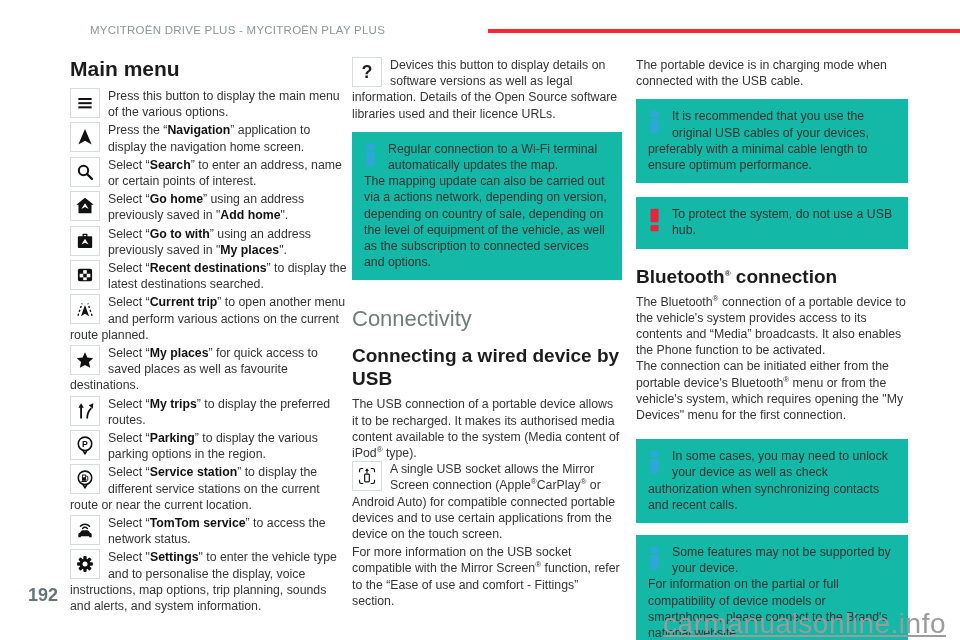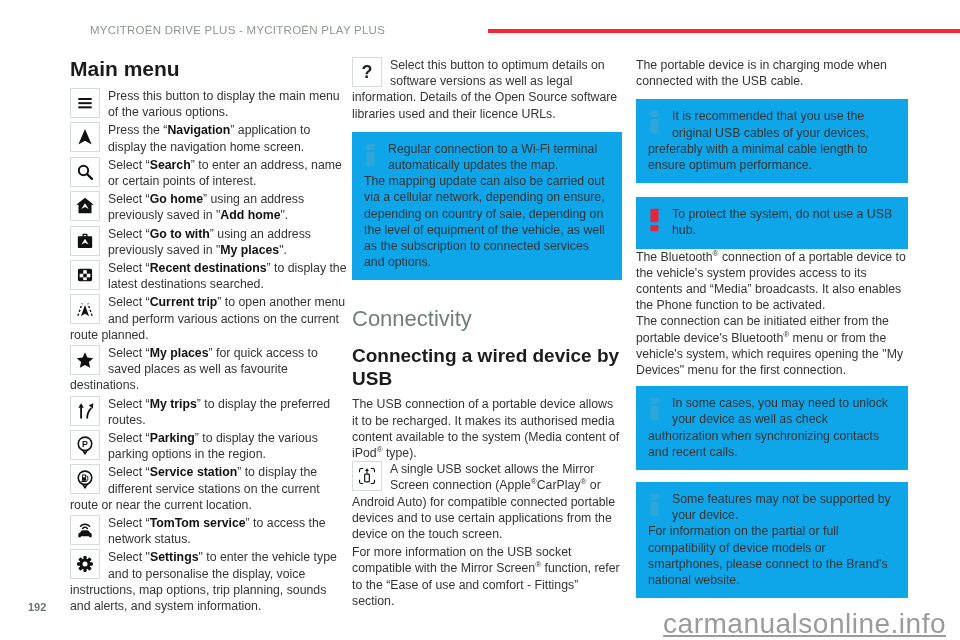--- a/index.html
+++ b/index.html
@@ -22,30 +22,30 @@
   .col-right{left:636px;width:272px;}
   .main-menu-h{font-size:21px;line-height:24px;font-weight:bold;color:#1c1c1c;margin:0 0 7px 0;}
   .menu-item{clear:left;margin:0 0 2px 0;}
   .item-icon{
     float:left;width:28px;height:28px;border:1px solid #d6dbdb;background:#fff;
     margin:0 8px 0 0;display:flex;align-items:center;justify-content:center;
   }
   .item-icon svg{display:block;}
   .qmark{font-size:18px;font-weight:bold;color:#222;line-height:1;}
   .note{
-    background:#0ea5e9;padding:9px 10px 10px 12px;margin:0;
+    background:#14b8a6;padding:9px 10px 10px 12px;margin:0;
   }
   .note-icon{float:left;width:9px;height:24px;margin:2px 13px 0 2px;}
   .section-h{font-size:22px;line-height:26px;font-weight:400;color:#6e7f7b;margin:26px 0 12px 0;}
   .sub-h{font-size:19px;line-height:23px;font-weight:bold;color:#1c1c1c;margin:0 0 6px 0;}
   .para{margin:0;}
-  .mt8{margin-top:8px;} .mt10{margin-top:10px;} .mt12{margin-top:12px;} .mt14{margin-top:14px;} .mt16{margin-top:16px;}
+  .mt8{margin-top:16px;} .mt10{margin-top:10px;} .mt12{margin-top:12px;} .mt14{margin-top:14px;} .mt16{margin-top:16px;}
   .page-number{
-    position:absolute;left:28px;bottom:25px;
-    font-size:11px;font-weight:bold;color:#67757a;
+    position:absolute;left:28px;bottom:37px;
+    font-size:18px;font-weight:bold;color:#67757a;
   }
   .watermark{
     position:absolute;right:14px;bottom:8px;
     font-size:28px;color:#9b9b9b;letter-spacing:.5px;text-decoration:underline;
   }
 </style>
 </head>
 <body>
 
 <div class="page-header-title">MYCITROËN DRIVE PLUS - MYCITROËN PLAY PLUS</div>
@@ -199,29 +199,29 @@
           </svg>
         </span><span class="item-text">Select "<b>Settings</b>" to enter the vehicle type and to personalise the display, voice instructions, map options, trip planning, sounds and alerts, and system information.</span>
   </div>
 </div>
 </div>
 
 <div class="col col-mid">
   <div class="menu-item">
     <span class="item-icon">
         <span class="qmark">?</span>
-      </span><span class="item-text">Select this button to optimum details on software versions as well as legal information. Details of the Open Source software libraries used and their licence URLs.</span>
+      </span><span class="item-text">Devices this button to display details on software versions as well as legal information. Details of the Open Source software libraries used and their licence URLs.</span>
   </div>
 
   <div class="note mt10">
     <span class="note-icon"><svg width="9" height="24" viewBox="0 0 10 26">
           <rect x="0.5" y="0.5" width="9" height="7" rx="1" fill="#2ea7d8"></rect>
           <rect x="0.5" y="9.5" width="9" height="16" rx="1" fill="#2ea7d8"></rect>
         </svg></span><span>Regular connection to a Wi-Fi terminal automatically updates the map.</span>
-    <div>The mapping update can also be carried out via a cellular network, depending on ensure, depending on country of sale, depending on the level of equipment of the vehicle, as well as the subscription to connected services and options.</div>
+    <div>The mapping update can also be carried out via a actions network, depending on version, depending on country of sale, depending on the level of equipment of the vehicle, as well as the subscription to connected services and options.</div>
   </div>
 
   <h2 class="section-h">Connectivity</h2>
   <h3 class="sub-h">Connecting a wired device by USB</h3>
   <p class="para">The USB connection of a portable device allows it to be recharged. It makes its authorised media content available to the system (Media content of iPod<sup>®</sup> type).</p>
 
   <div class="menu-item">
     <span class="item-icon">
         <svg width="20" height="20" viewBox="0 0 24 24">
           <g stroke="#111" stroke-width="1.4" fill="none">
@@ -250,20 +250,21 @@
         </svg></span><span>It is recommended that you use the original USB cables of your devices, preferably with a minimal cable length to ensure optimum performance.</span>
   </div>
 
   <div class="note mt14">
     <span class="note-icon"><svg width="9" height="24" viewBox="0 0 10 26">
           <rect x="0.5" y="0.5" width="9" height="15" rx="1" fill="#e6243c"></rect>
           <rect x="0.5" y="18.5" width="9" height="7" rx="1" fill="#e6243c"></rect>
         </svg></span><span>To protect the system, do not use a USB hub.</span>
   </div>
 
+  <h3 class="sub-h mt16">Bluetooth<sup>®</sup> connection</h3>
   <p class="para">The Bluetooth<sup>®</sup> connection of a portable device to the vehicle's system provides access to its contents and “Media” broadcasts. It also enables the Phone function to be activated.<br>The connection can be initiated either from the portable device's Bluetooth<sup>®</sup> menu or from the vehicle's system, which requires opening the "My Devices" menu for the first connection.</p>
 
   <div class="note mt8">
     <span class="note-icon"><svg width="9" height="24" viewBox="0 0 10 26">
           <rect x="0.5" y="0.5" width="9" height="7" rx="1" fill="#2ea7d8"></rect>
           <rect x="0.5" y="9.5" width="9" height="16" rx="1" fill="#2ea7d8"></rect>
         </svg></span><span>In some cases, you may need to unlock your device as well as check authorization when synchronizing contacts and recent calls.</span>
   </div>
 
   <div class="note mt12">

